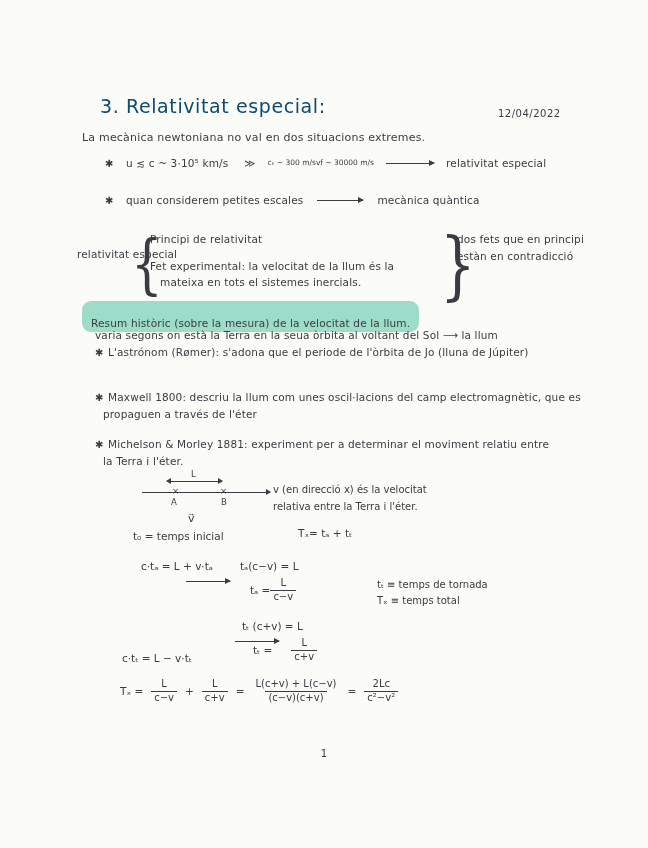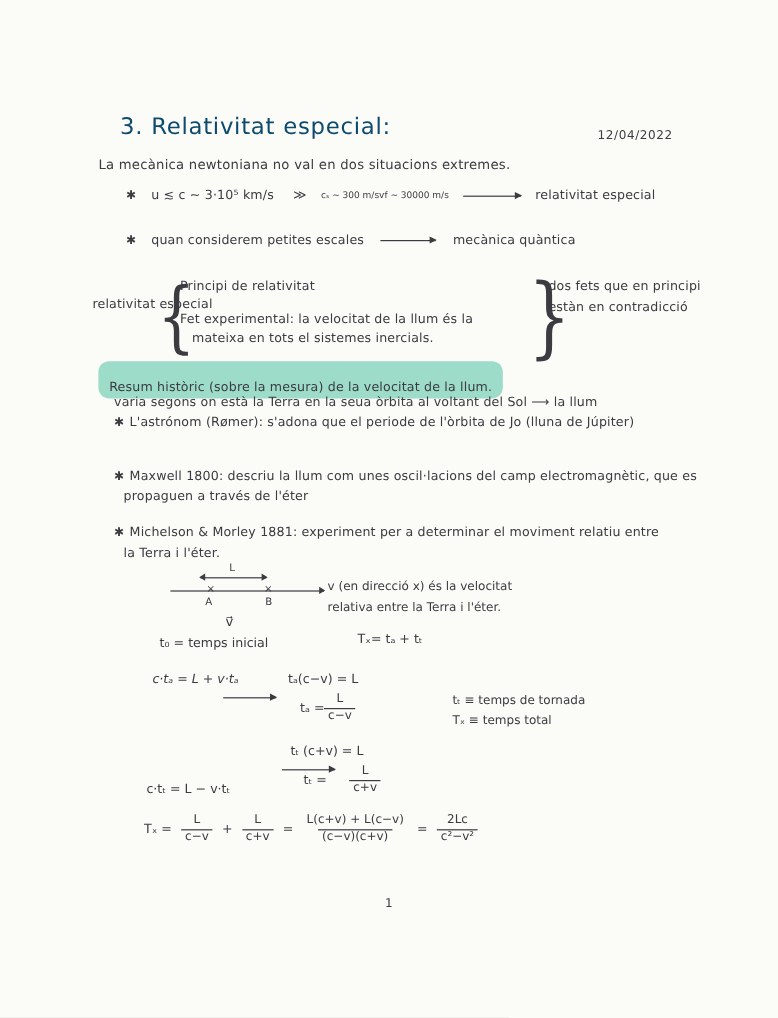--- a/index.html
+++ b/index.html
@@ -133,21 +133,21 @@
   <div class="abs diag-label" style="left:221px; top:497px;">B</div>
   <div class="abs" style="left:188px; top:512px; font-size:11px;">v⃗</div>
   <div class="abs small" style="left:273px; top:484px;">v (en direcció x) és la velocitat</div>
   <div class="abs small" style="left:273px; top:501px;">relativa entre la Terra i l'éter.</div>
 
   
   <div class="abs eq" style="left:133px; top:530px;">t₀ = temps inicial</div>
   <div class="abs eq" style="left:298px; top:527px;">Tₓ= tₐ + tₜ</div>
 
   
-  <div class="abs eq" style="left:127px; top:560px;font-style:italic;">c·tₐ = L + v·tₐ</div>
+  <div class="abs eq" style="left:141px; top:560px;">c·tₐ = L + v·tₐ</div>
   <div class="abs arrow" style="left:186px; top:567px; width:44px;"></div>
   <div class="abs eq" style="left:240px; top:560px;">tₐ(c−v) = L</div>
   <div class="abs row eq" style="left:250px; top:577px; gap:0;">
     <span>tₐ =</span>
     <span class="frac">
       <span class="num">L</span>
       <span class="den">c−v</span>
     </span>
   </div>
   <div class="abs small" style="left:377px; top:579px;">tₜ ≡ temps de tornada</div>

